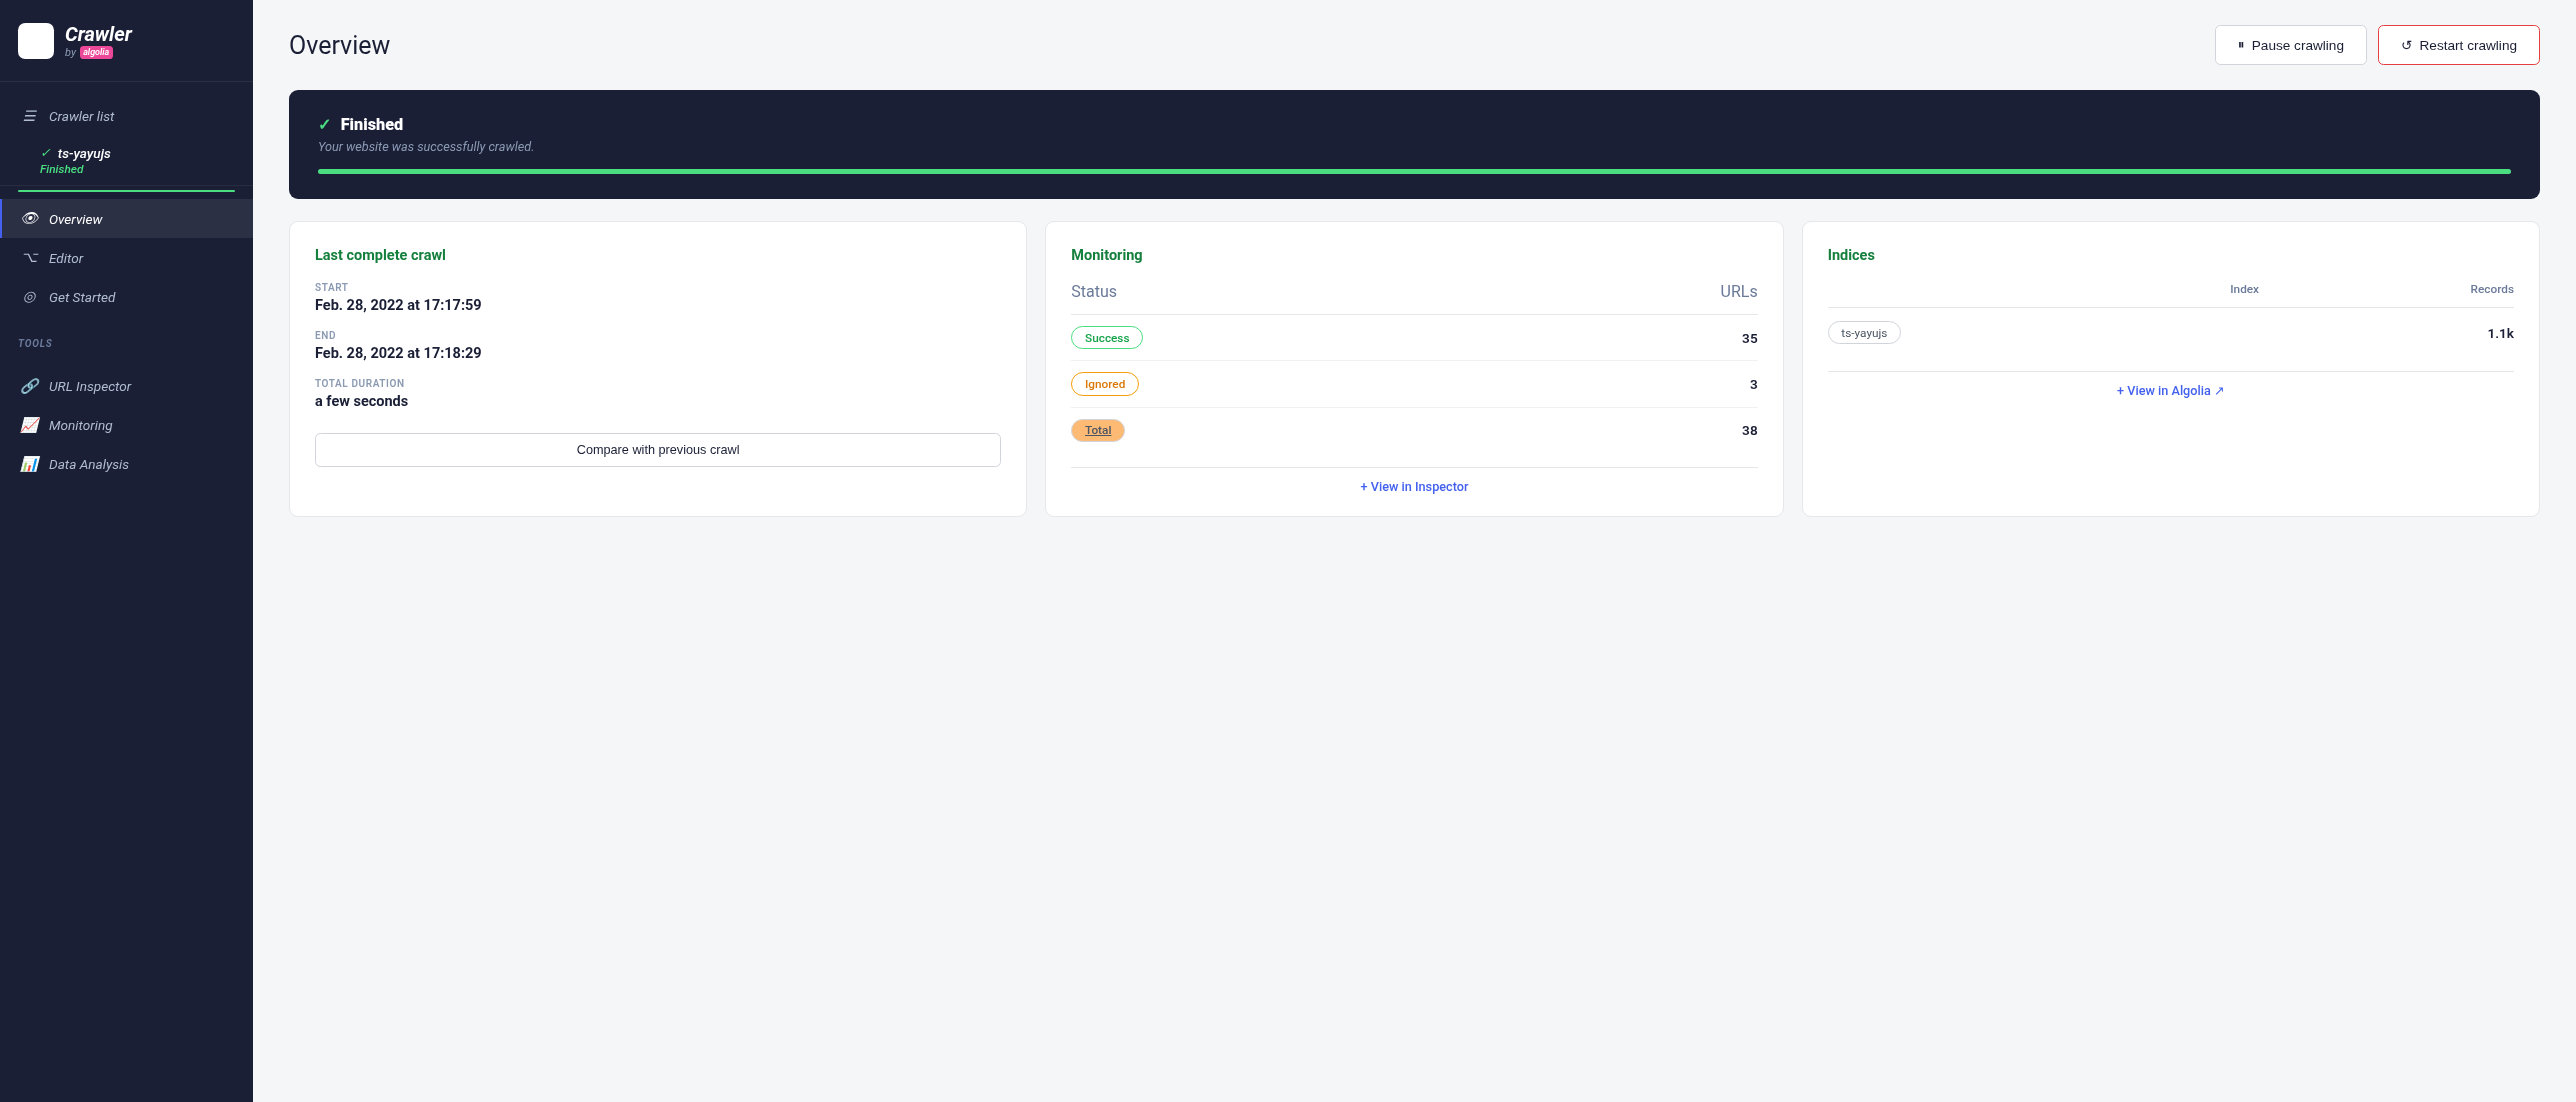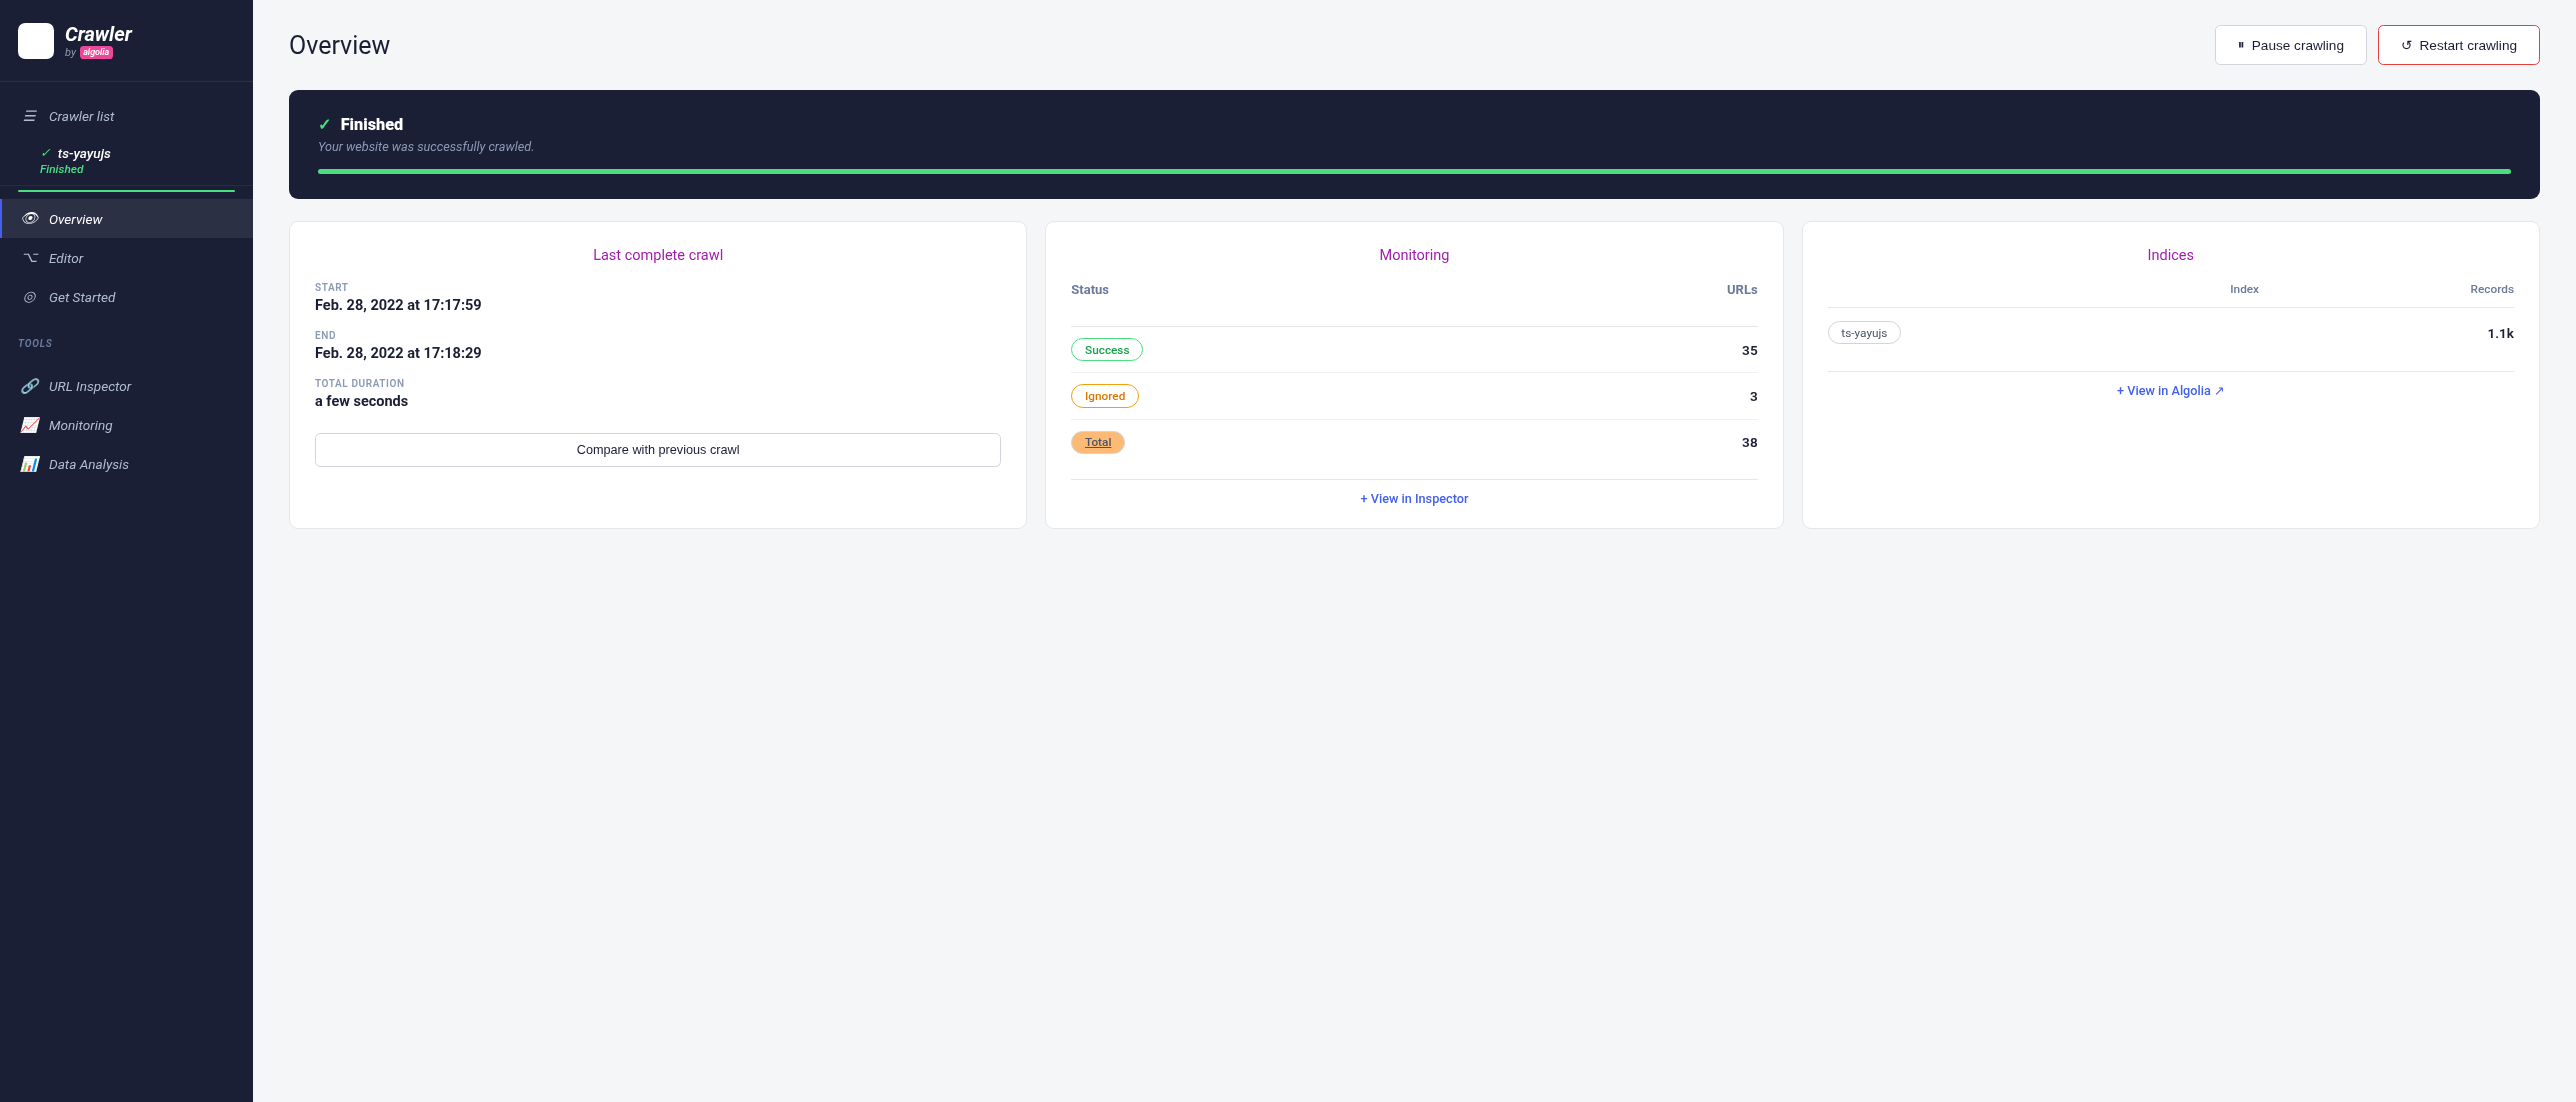--- a/index.html
+++ b/index.html
@@ -181,24 +181,23 @@
       margin: 0 36px 36px;
     }
     .card {
       background: #fff;
       border-radius: 9px;
       border: 0.9px solid #e5e7eb;
       padding: 25px 25px 22px;
     }
     .card-title {
       font-size: 14.5px;
-      font-weight: 400;
-      color: #a21caf;
+      font-weight: 700;
+      color: #15803d;
       margin-bottom: 18px;
-      text-align: center;
     }
     .crawl-stat {
       margin-bottom: 16.3px;
     }
     .crawl-stat-label {
       font-size: 10px;
       font-weight: 600;
       color: #8b9ab3;
       letter-spacing: 0.06em;
       text-transform: uppercase;
@@ -224,25 +223,25 @@
       margin-top: 7.2px;
       width: 100%;
     }
 
     
     .monitoring-table {
       width: 100%;
       border-collapse: collapse;
     }
     .monitoring-table th {
-      font-size: 13px;
+      font-size: 16px;
       color: #6b7a99;
-      font-weight: 700;
+      font-weight: 400;
       text-align: left;
-      padding-bottom: 29px;
+      padding-bottom: 13px;
       border-bottom: 0.9px solid #e5e7eb;
     }
     .monitoring-table th:last-child { text-align: right; }
     .monitoring-table td {
       padding: 11px 0;
       border-bottom: 0.9px solid #f0f1f3;
       font-size: 13.6px;
       color: #1a1f36;
     }
     .monitoring-table td:last-child { text-align: right; font-weight: 600; }

